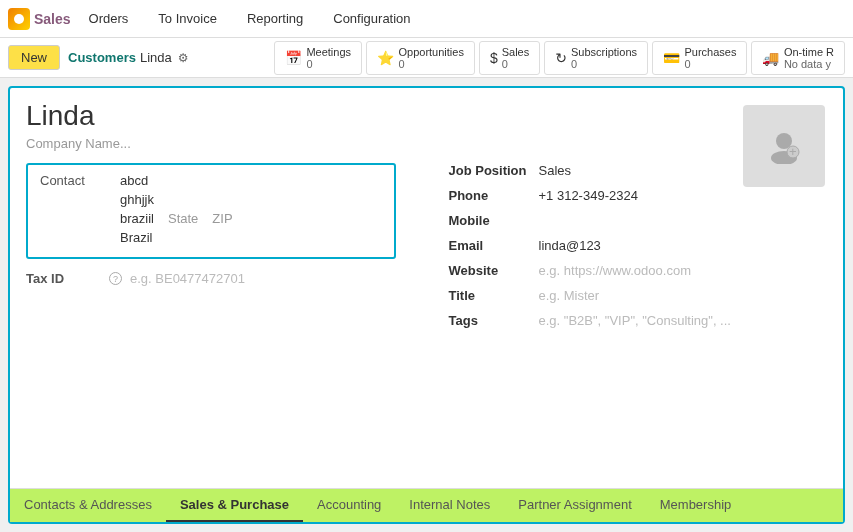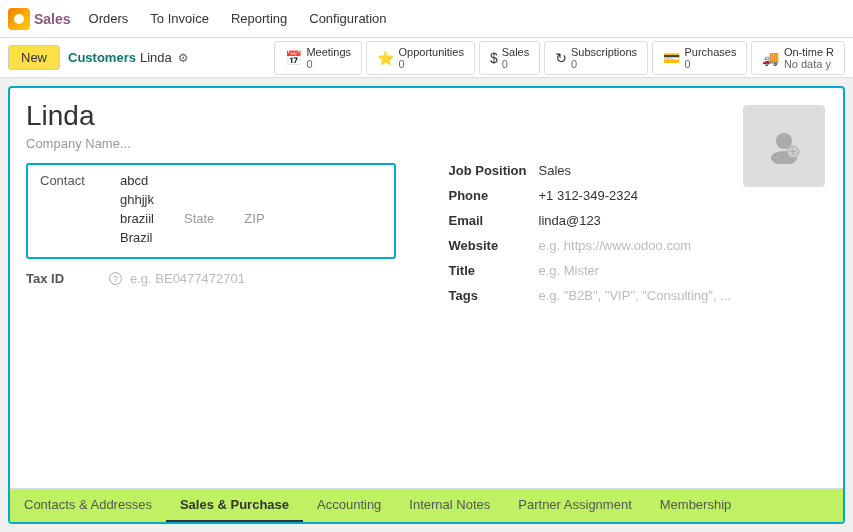--- a/index.html
+++ b/index.html
@@ -21,21 +21,21 @@
       margin-right: 8px;
     }
     .app-logo-icon {
       width: 22px; height: 22px;
       background: linear-gradient(135deg, #f07f00, #ffd200);
       border-radius: 4px;
       display: flex; align-items: center; justify-content: center;
     }
     .app-logo-icon svg { width: 14px; height: 14px; }
     .app-name { font-weight: 700; color: #875a7b; font-size: 14px; }
-    .nav-items { display: flex; gap: 2px; align-items: center; }
+    .nav-items { display: flex; gap: 10px; align-items: center; }
     .nav-item {
       padding: 6px 10px;
       cursor: pointer;
       color: #333;
       border-radius: 3px;
       font-size: 13px;
     }
 
     
     .action-bar {
@@ -343,21 +343,21 @@
       <div class="left-col">
 
         <div class="address-box">
           <div class="address-row">
             <span class="address-label">Contact</span>
             <span class="address-value">abcd</span>
           </div>
           <div class="address-row" style="padding-left:80px;">
             <span class="address-value">ghhjjk</span>
           </div>
-          <div class="address-row address-state-zip" style="padding-left:80px; gap:30px; align-items:baseline;">
+          <div class="address-row address-state-zip" style="padding-left:80px; gap:14px; align-items:baseline;">
             <span class="address-value">braziil</span>
             <span class="state-label">State</span>
             <span class="zip-label">ZIP</span>
           </div>
           <div class="address-row" style="padding-left:80px;">
             <span class="address-value">Brazil</span>
           </div>
         </div>
 
         <div class="field-row">
@@ -370,20 +370,24 @@
       <div class="right-col">
         <div class="info-row">
           <span class="info-label">Job Position</span>
           <span class="info-value">Sales</span>
         </div>
         <div class="info-row">
           <span class="info-label">Phone</span>
           <span class="info-value">+1 312-349-2324</span>
         </div>
         <div class="info-row">
+          <span class="info-label">Mobile</span>
+          <span class="info-placeholder"></span>
+        </div>
+        <div class="info-row">
           <span class="info-label">Email</span>
           <span class="info-value">linda@123</span>
         </div>
         <div class="info-row">
           <span class="info-label">Website</span>
           <span class="info-placeholder" style="color:#bbb;">e.g. https://www.odoo.com</span>
         </div>
         <div class="info-row">
           <span class="info-label">Title</span>
           <span class="info-placeholder" style="color:#bbb;">e.g. Mister</span>

